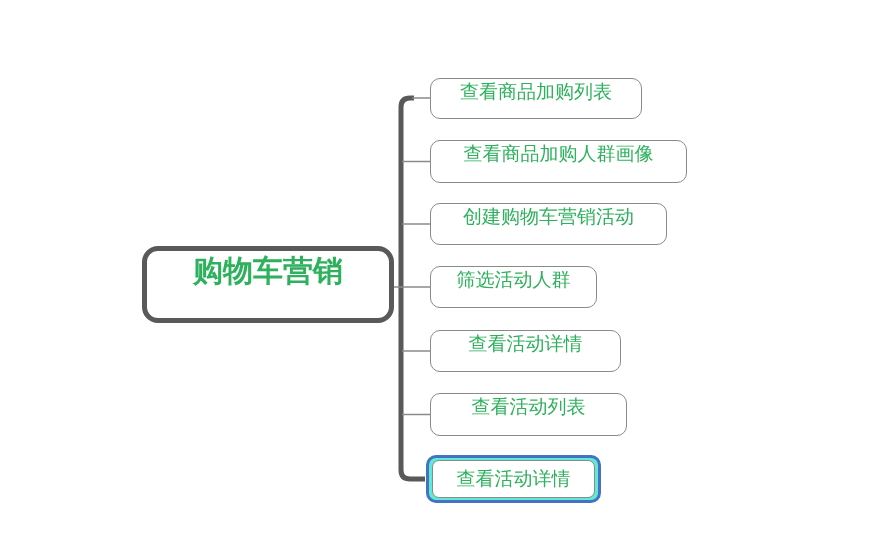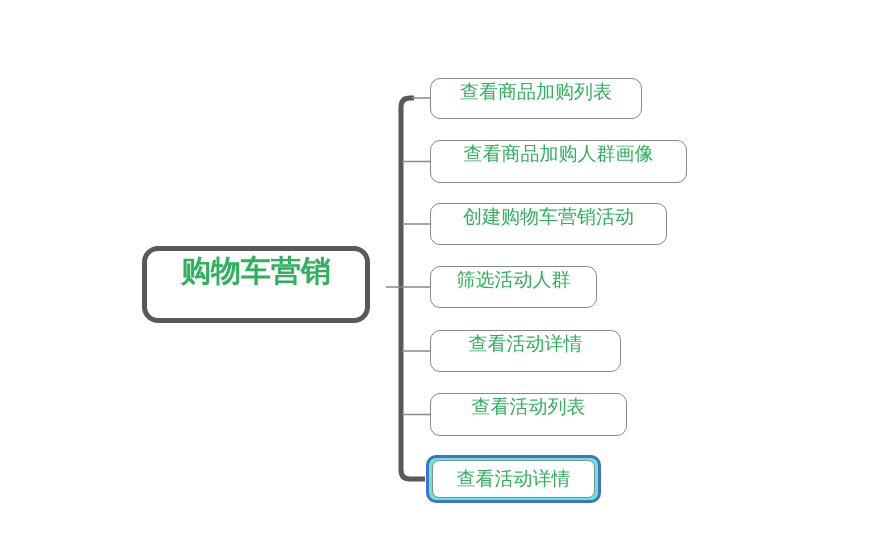--- a/index.html
+++ b/index.html
@@ -25,21 +25,21 @@
   .node{
     position:absolute;
     box-sizing:border-box;
     display:flex;justify-content:center;
     background:#fff;
     color:var(--text-green);
     white-space:nowrap;
     z-index:1;
   }
   .root-node{
-    left:142px;top:246px;width:228px;height:77px;
+    left:142px;top:246px;width:252px;height:77px;
     border:5px solid var(--root-border);
     border-radius:16px;
     font-size:30px;font-weight:bold;
   }
   .child{
     border:1.5px solid var(--child-border);
     border-radius:10px;
     font-size:19px;
   }
   .n1{left:430px;top:78px;width:212px;height:41px;}

